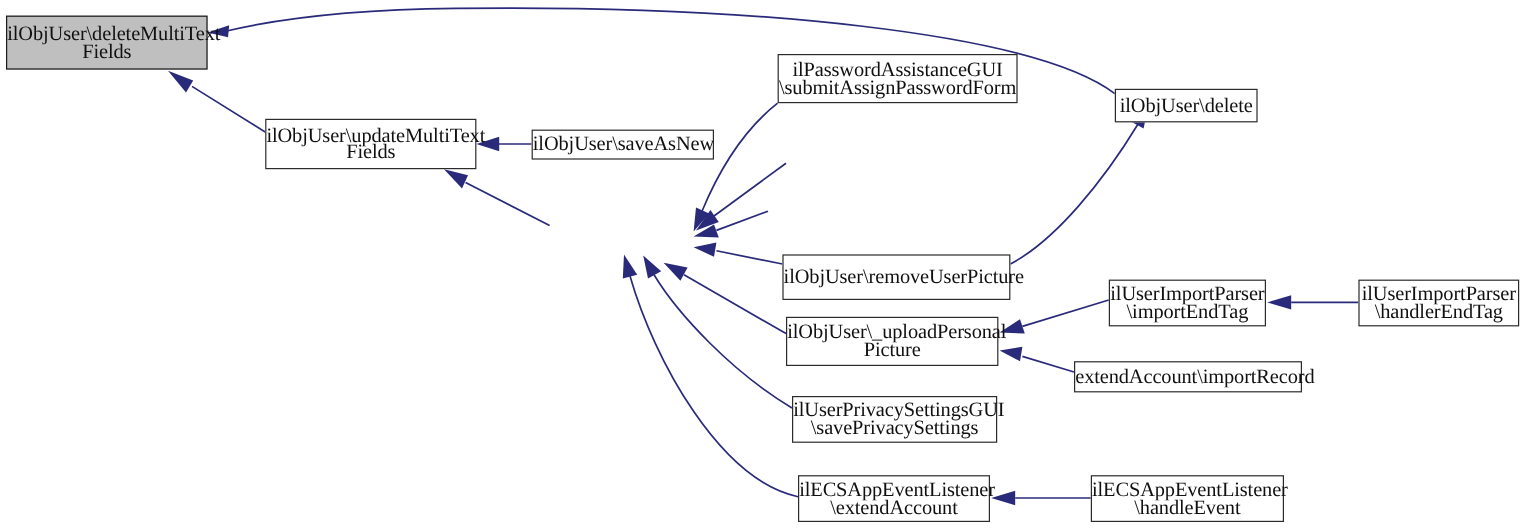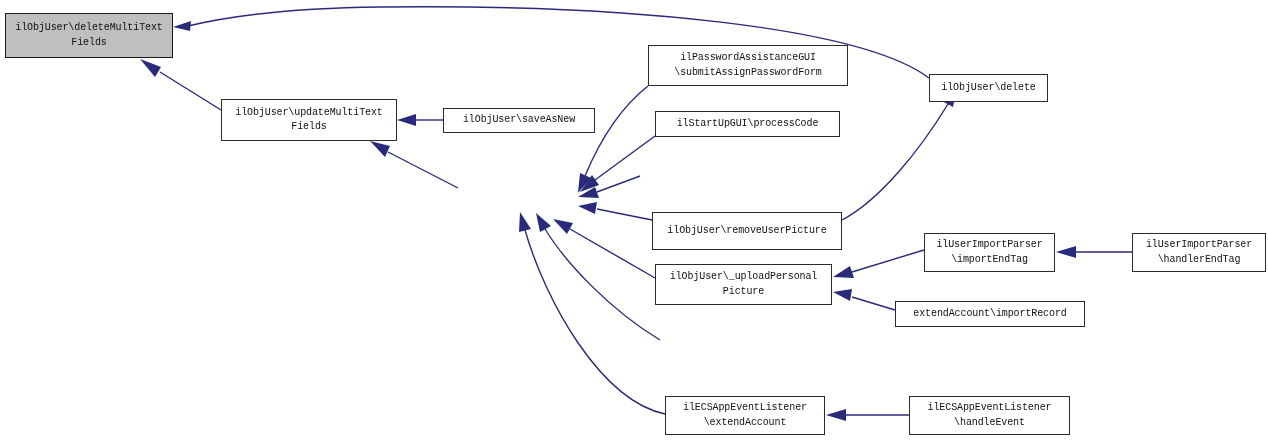--- a/index.html
+++ b/index.html
@@ -31,22 +31,22 @@
   .arrow-head {
     fill: #2a2a7a;
     stroke: none;
   }
   .node-box {
     position: absolute;
     box-sizing: border-box;
     border: 1px solid #2b2b2b;
     background: #ffffff;
     color: #101010;
-    font-family: Liberation Mono, monospace;
-    font-size: 10px;
+    font-family: Liberation Serif, serif;
+    font-size: 17px;
     line-height: 14.5px;
     text-align: center;
     display: flex;
     align-items: center;
     justify-content: center;
     white-space: pre-line;
     letter-spacing: -0.1px;
     z-index: 5;
   }
   .node-box.highlight {
@@ -162,34 +162,35 @@
   <div class="node-box" style="left:443px; top:108px; width:152px; height:25px;">
     <span class="node-label">ilObjUser\saveAsNew</span>
   </div>
 
 
   <div class="node-box" style="left:648px; top:45px; width:200px; height:41px;">
     <span class="node-label">ilPasswordAssistanceGUI
 \submitAssignPasswordForm</span>
   </div>
 
-  <div class="node-box" style="left:655px; top:111px; width:185px; height:26px;">
-    <span class="node-label">ilStartUpGUI\processCode</span>
-  </div>
 
 
   <div class="node-box" style="left:652px; top:212px; width:190px; height:38px;">
     <span class="node-label">ilObjUser\removeUserPicture</span>
   </div>
 
   <div class="node-box" style="left:655px; top:264px; width:177px; height:41px;">
     <span class="node-label">ilObjUser\_uploadPersonal
 Picture</span>
   </div>
 
+  <div class="node-box" style="left:660px; top:330px; width:171px; height:39px;">
+    <span class="node-label">ilUserPrivacySettingsGUI
+\savePrivacySettings</span>
+  </div>
 
   <div class="node-box" style="left:665px; top:396px; width:160px; height:39px;">
     <span class="node-label">ilECSAppEventListener
 \extendAccount</span>
   </div>
 
   <div class="node-box" style="left:929px; top:74px; width:119px; height:28px;">
     <span class="node-label">ilObjUser\delete</span>
   </div>
 

